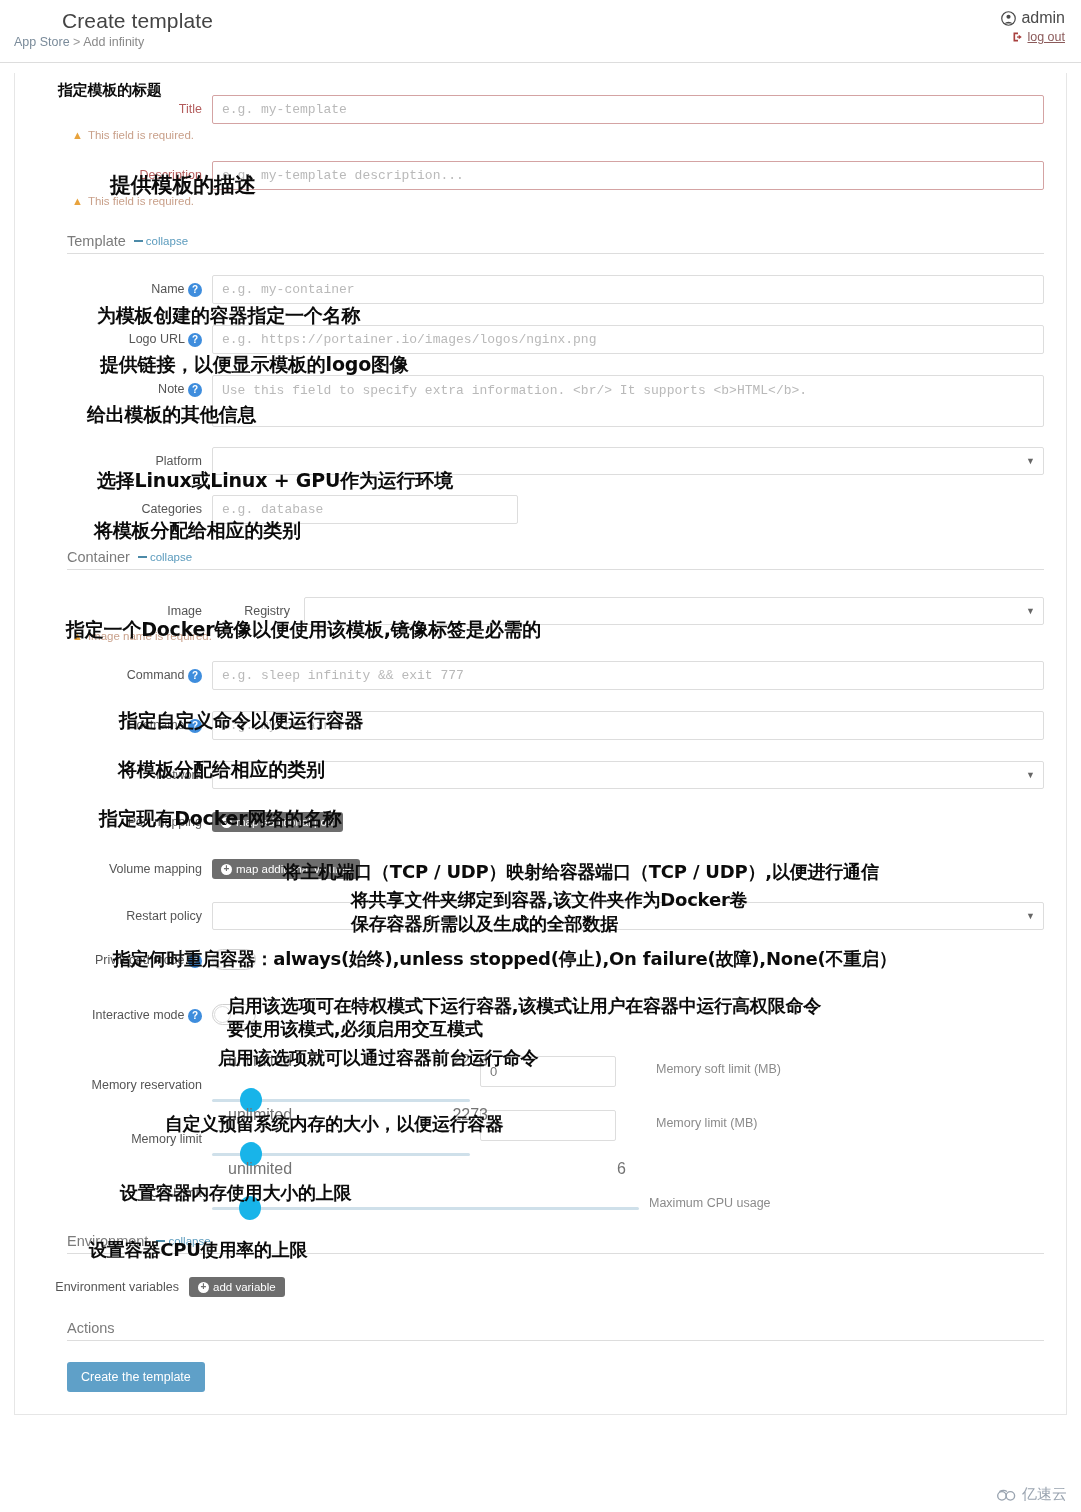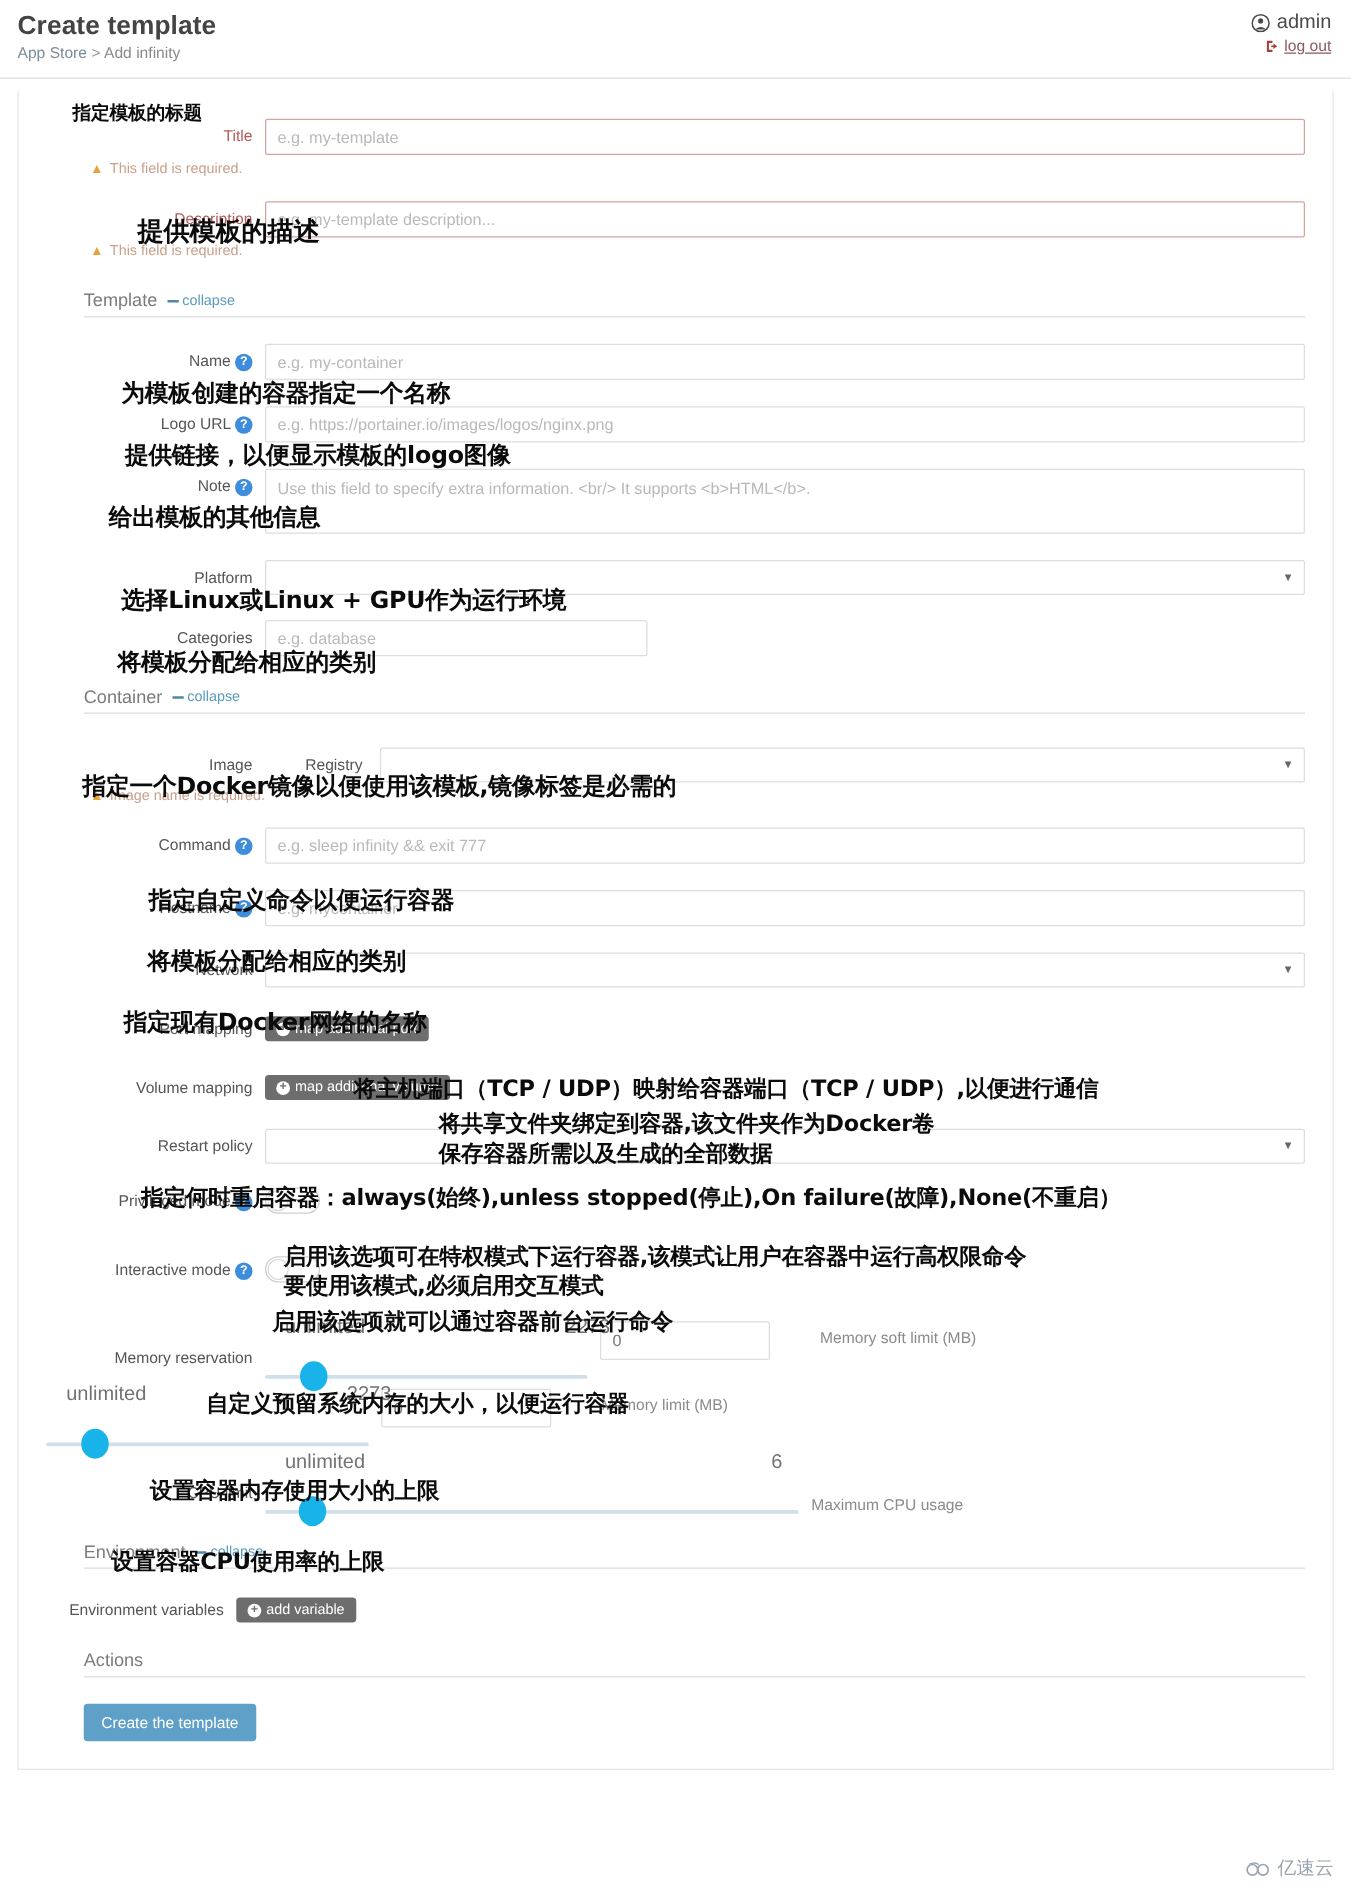--- a/index.html
+++ b/index.html
@@ -15,23 +15,24 @@
 
   
   .page-head {
     position:relative;
     padding:8px 14px 6px 14px;
     height:62px;
   }
   .page-title {
     font-size:21px;
     color:#444;
-    font-weight:700;
+    font-weight:400;
     letter-spacing:.1px;
     line-height:26px;
+    margin-left:48px;
   }
   .breadcrumb {
     font-size:12.5px;
     color:#777;
     margin-top:1px;
   }
   .breadcrumb .crumb-sep { color:#999; }
   .user-area {
     position:absolute;
     right:16px; top:8px;
@@ -86,21 +87,21 @@
     font-size:12.5px;
     color:#555;
     padding-top:7px;
     white-space:nowrap;
   }
   .lbl-col.req { color:#b35c5c; }
   .ctl-col { flex:1 1 auto; min-width:0; position:relative; }
 
   input.txt, textarea.txt, select.sel {
     width:100%;
-    font-family:Liberation Sans, sans-serif;
+    font-family:Liberation Mono, monospace;
     font-size:13px;
     color:#555;
     padding:6px 9px;
     border:1px solid #ddd;
     border-radius:2px;
     background:#fff;
     outline:none;
   }
   input.txt::placeholder, textarea.txt::placeholder { color:#b9b9b9; }
   input.txt.err, textarea.txt.err { border-color:#d4a3a3; }
@@ -514,20 +515,21 @@
         </div>
       </div>
       <div style="flex:0 0 146px; padding-top:4px;">
         <input class="mini-input" type="text" value="0" style="">
       </div>
       <div class="side-note" style="padding-top:10px; padding-left:30px;">Memory soft limit (MB)</div>
     </div>
   </div>
 
   <div class="form-row" style="margin-top:-1px; align-items:flex-start;">
+    <div class="lbl-col" style="padding-top:26px;">Memory limit</div>
     <div class="ctl-col" style="display:flex; align-items:flex-start;">
       <div style="flex:0 0 268px; padding-right:10px;">
         <div class="slider-minmax">
           <span class="mn" style="left:16px;">unlimited</span>
           <span class="mx" style="right:-18px;">2273</span>
         </div>
         <div class="slider-wrap" style="margin-top:24px;">
           <div class="slider-track"></div>
           <div class="slider-knob" style="left:15%;"></div>
         </div>

